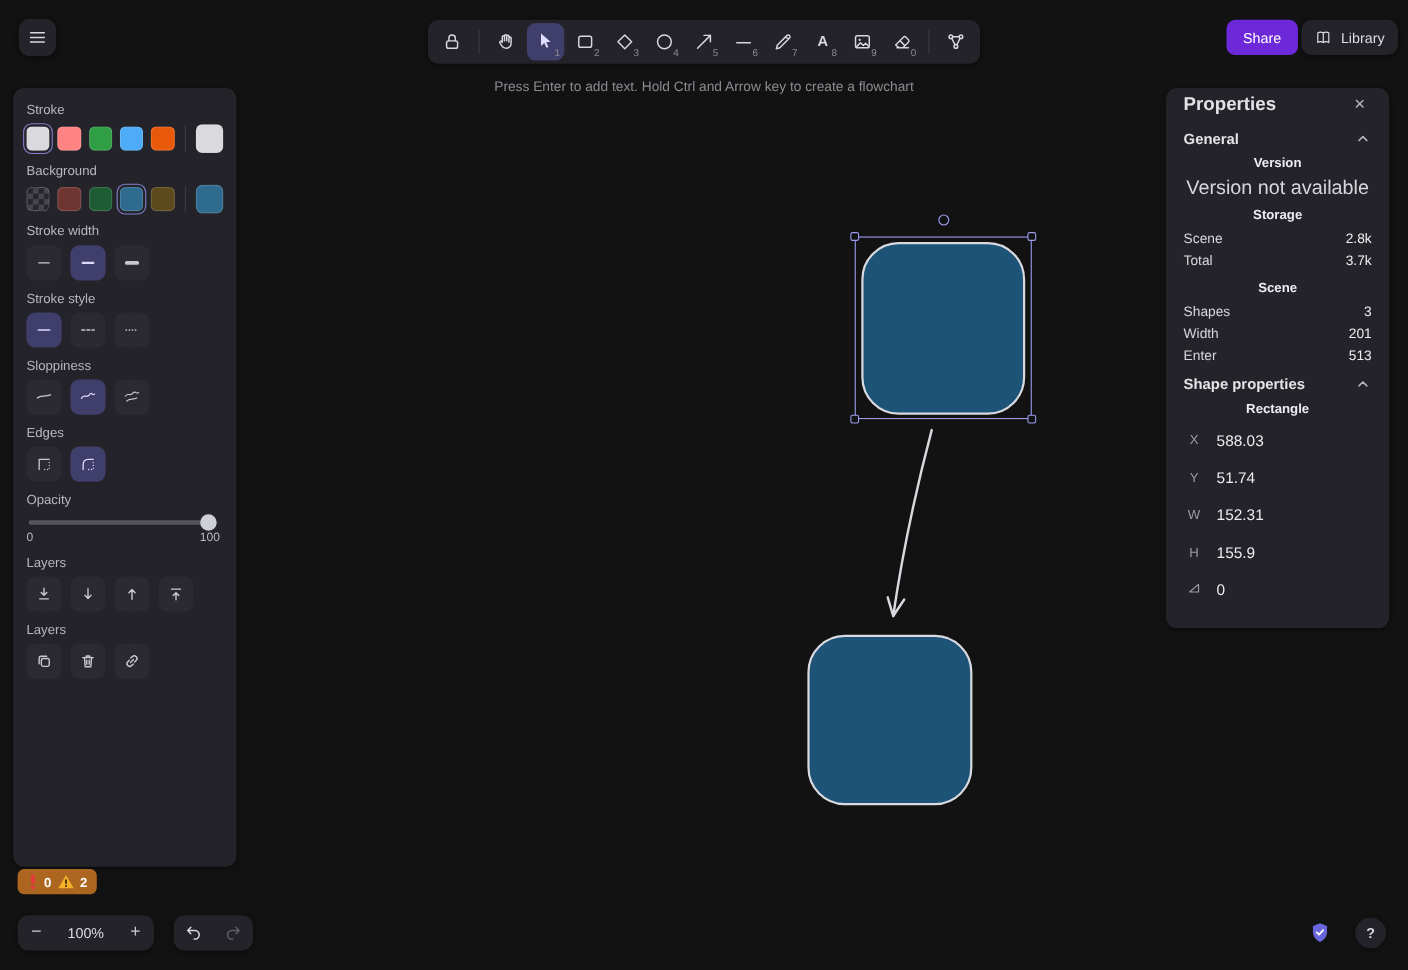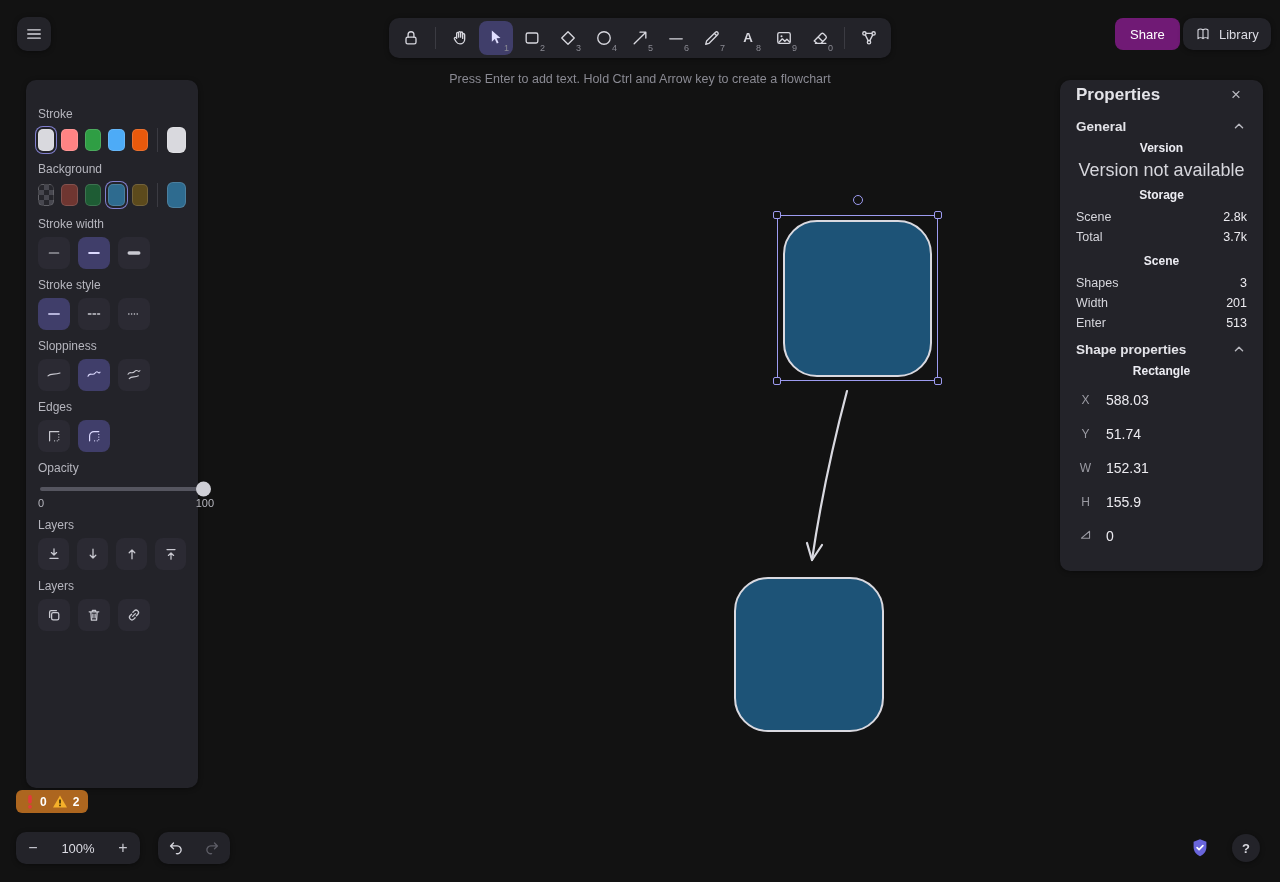--- a/index.html
+++ b/index.html
@@ -16,27 +16,27 @@
   .ic-sm{width:16px;height:16px}
   .fillglyph{fill:currentColor;stroke:none}
 
   
   .hamburger{left:17px;top:17px;width:34px;height:34px;display:flex;align-items:center;justify-content:center}
   .toolbar{left:50%;top:18px;transform:translateX(-50%);height:40px;display:flex;align-items:center;padding:0 5px;gap:2px}
   .tool{width:34px;height:34px;border-radius:8px;display:flex;align-items:center;justify-content:center;position:relative}
   .tool.active{background:#403e6a;color:#e0deff}
   .tool .kbd{position:absolute;right:4px;bottom:2px;font-size:9px;color:#8a8a93}
   .divider-v{width:1px;height:22px;background:#3b3b42;margin:0 5px}
-  .share-btn{left:1115px;top:18px;height:32px;position:absolute;background:#701a75;color:#fff;
+  .share-btn{left:1115px;top:18px;height:32px;position:absolute;background:#6d28d9;color:#fff;
     border-radius:8px;padding:0 15px;font-size:13px;display:flex;align-items:center}
   .library-btn{left:1183px;top:18px;height:32px;display:flex;align-items:center;gap:8px;padding:16px 12px;font-size:13px;color:#dcdce4}
   .hint{position:absolute;top:72px;left:0;width:100%;text-align:center;color:#8a8a93;font-size:12.5px}
 
   
-  .lpanel{left:26px;top:80px;width:172px;min-height:708px;padding:24px 12px 12px}
+  .lpanel{left:12px;top:80px;width:203px;min-height:708px;padding:10px 12px 12px}
   .sec{margin-bottom:9px}
   .sec-label{font-size:12px;color:#b6b6be;margin:3px 0 6px}
   .optrow{display:flex;align-items:center;gap:8px}
   .swrow{display:flex;align-items:center;gap:7px}
   .swatch{width:22px;height:22px;border-radius:5px;border:1px solid rgba(255,255,255,.14);padding:0}
   .swatch.sel{box-shadow:0 0 0 2px #232329,0 0 0 3px #8280cf}
   .swatch.big{width:26px;height:26px;border-radius:6px}
   .checker{background-image:linear-gradient(45deg,#47474f 25%,transparent 25%,transparent 75%,#47474f 75%),
     linear-gradient(45deg,#47474f 25%,#26262c 25%,#26262c 75%,#47474f 75%);
     background-size:10px 10px;background-position:0 0,5px 5px}

